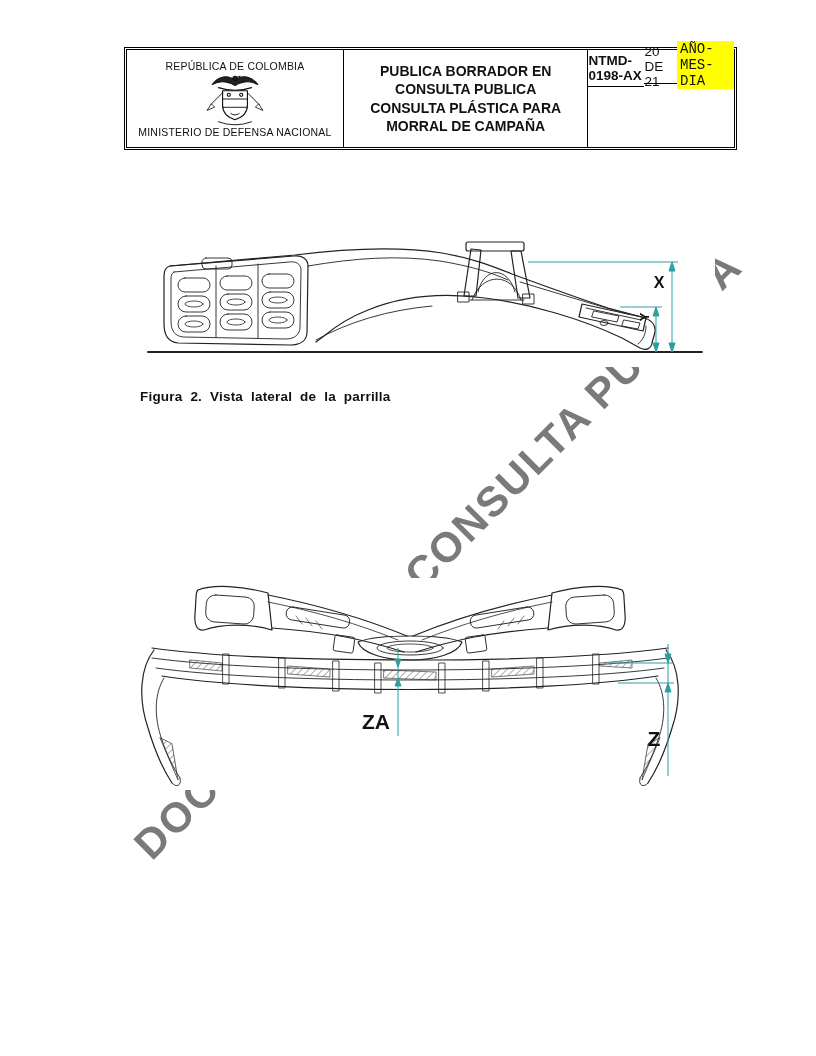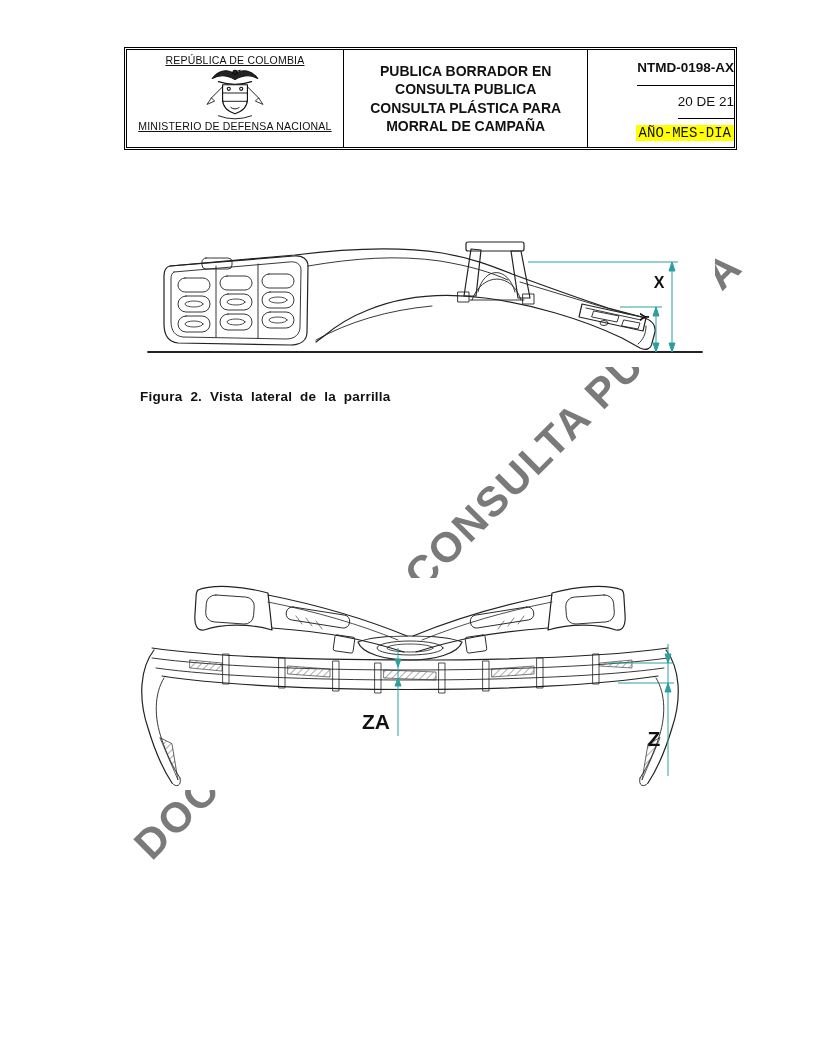--- a/index.html
+++ b/index.html
@@ -33,33 +33,32 @@
     border:3px double #000;
     box-sizing:border-box;
     display:flex;
     z-index:3;
     background:#fff;
   }
   .hdr-cell{box-sizing:border-box;height:100%;}
   .hdr-left{
     width:219px;
     border-right:1.5px solid #000;
-    display:flex;flex-direction:column;align-items:center;justify-content:flex-start;
+    display:flex;flex-direction:column;align-items:center;justify-content:center;
     padding:4px 2px 3px 2px;
-    text-decoration:underline;
   }
   .hdr-left .org-line{font-size:10.5px;letter-spacing:0.2px;white-space:nowrap;}
   .hdr-center{
     width:247px;
     border-right:1.5px solid #000;
     display:flex;flex-direction:column;align-items:center;justify-content:center;
     text-align:center;
   }
   .hdr-center .title-line{font-size:14px;font-weight:bold;line-height:18.5px;white-space:nowrap;}
-  .hdr-right{width:147px;display:flex;flex-direction:column;align-items:flex-end;}
+  .hdr-right{width:147px;display:flex;flex-direction:row;}
   .hdr-right .r-row{
     box-sizing:border-box;
     display:flex;align-items:center;justify-content:center;
     font-size:13.5px;
   }
   .r-code{height:37px;border-bottom:1px solid #000;font-weight:bold;}
   .r-page{height:34px;border-bottom:1px solid #000;}
   .r-date{height:29px;font-family:Liberation Mono, monospace;}
   .hl-yellow{background:#ffff00;padding:0 3px;font-size:14px;}
   

